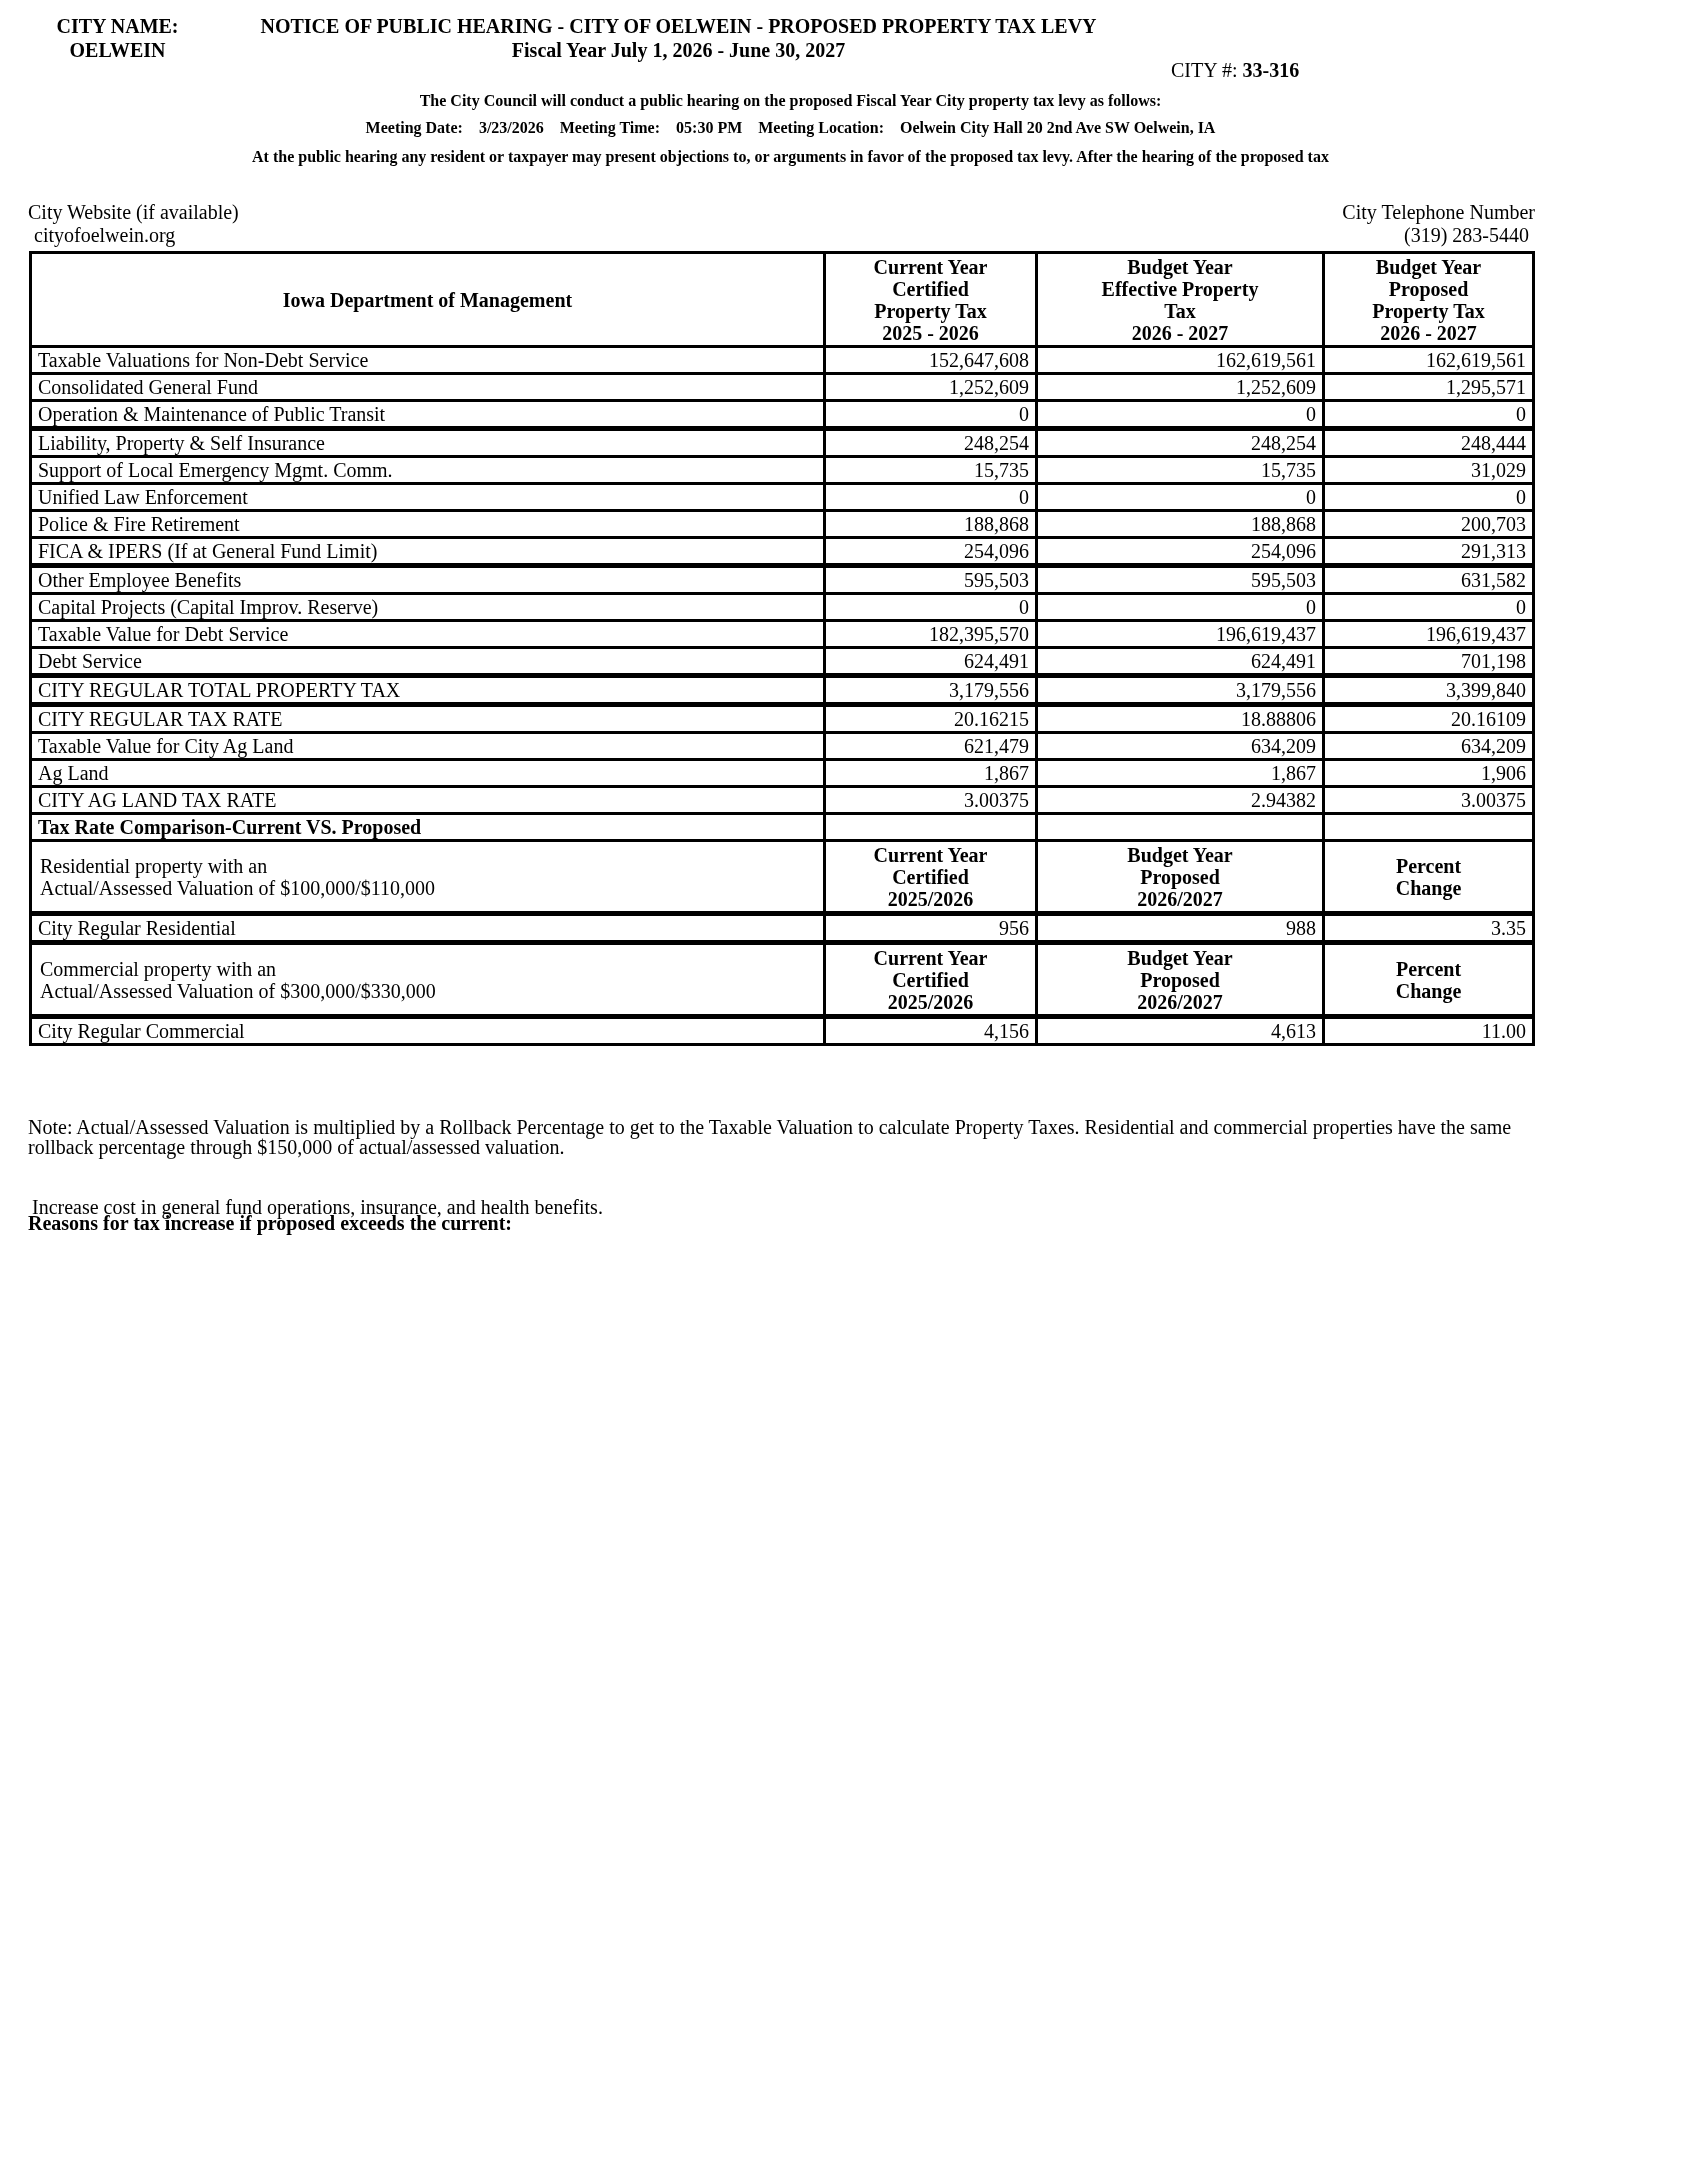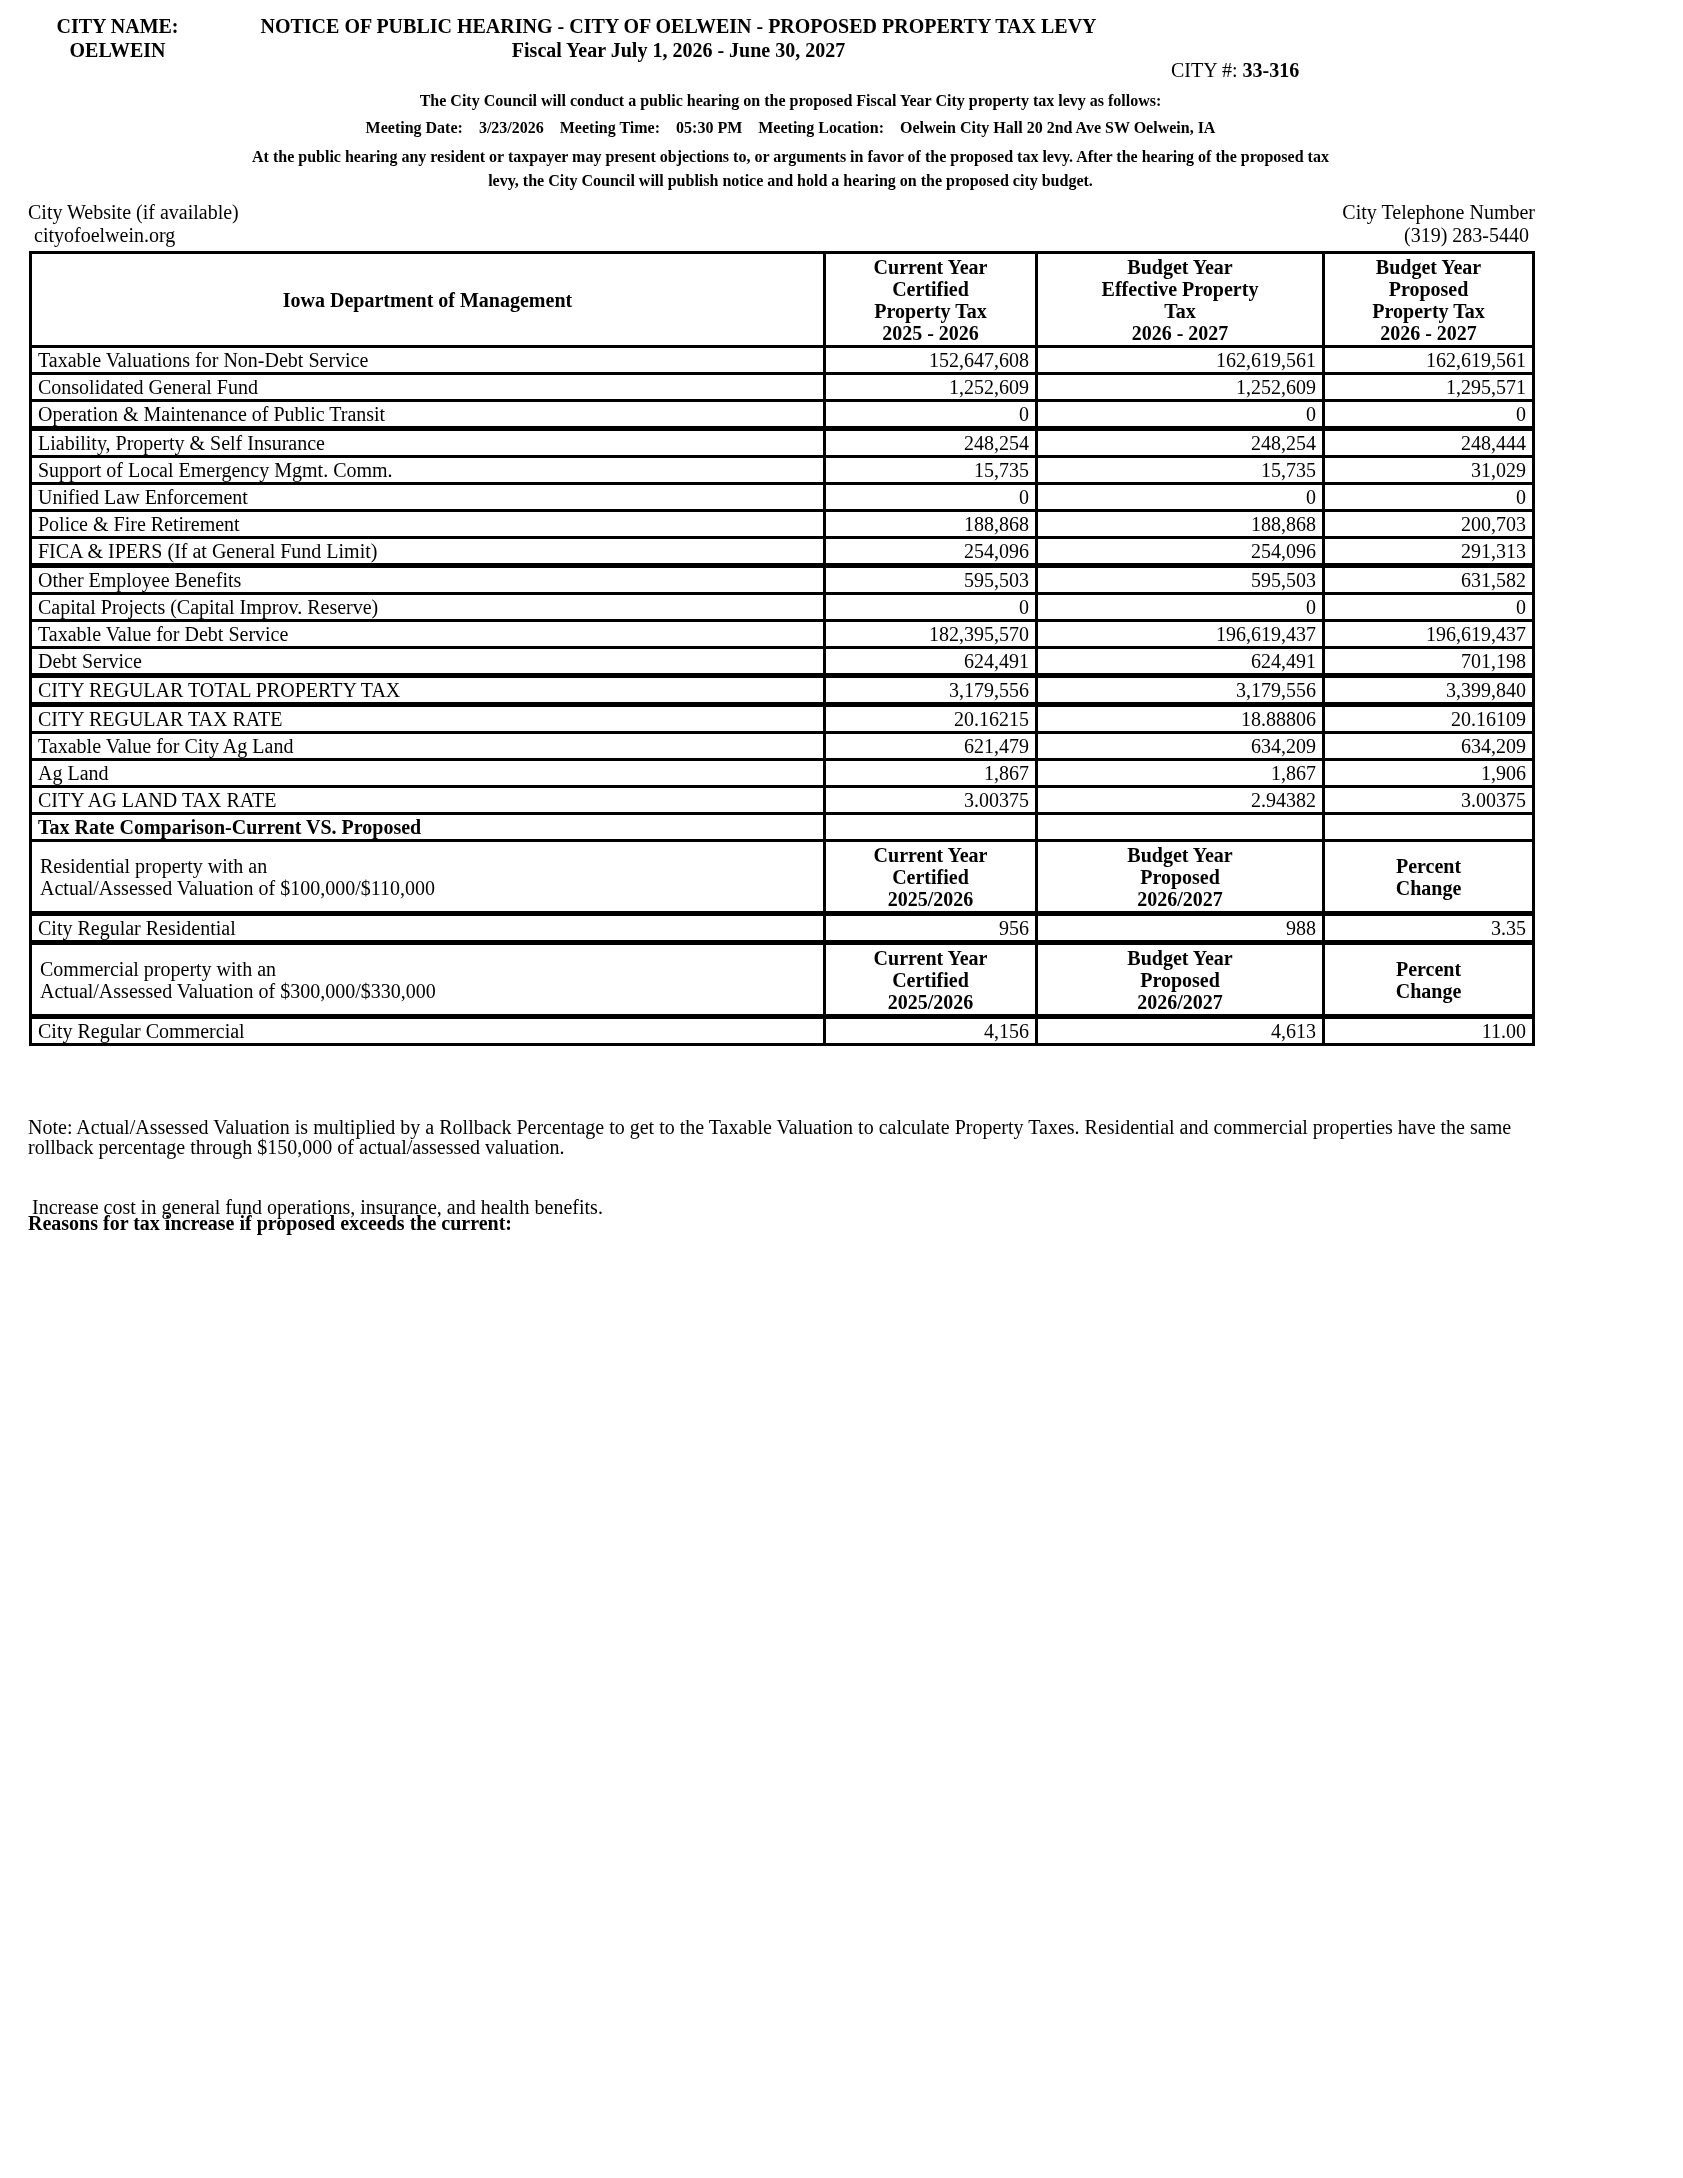--- a/index.html
+++ b/index.html
@@ -59,21 +59,20 @@
 <div class="abs intro" style="top:116px;">
   <span>Meeting Date:</span>&nbsp;&nbsp;&nbsp;
   <span>3/23/2026</span>&nbsp;&nbsp;&nbsp;
   <span>Meeting Time:</span>&nbsp;&nbsp;&nbsp;
   <span>05:30 PM</span>&nbsp;&nbsp;&nbsp;
   <span>Meeting Location:</span>&nbsp;&nbsp;&nbsp;
   <span>Oelwein City Hall 20 2nd Ave SW Oelwein, IA</span>
 </div>
 <div class="abs intro" style="top:145px;">
   <div>At the public hearing any resident or taxpayer may present objections to, or arguments in favor of the proposed tax levy. After the hearing of the proposed tax</div>
-  <div>levy, the City Council will publish notice and hold a hearing on the proposed city budget.</div>
 </div>
 
 <div class="abs site">
   <div>City Website (if available)</div>
   <div style="padding-left:6px;">cityofoelwein.org</div>
 </div>
 <div class="abs phone">
   <div>City Telephone Number</div>
   <div style="padding-right:6px;">(319) 283-5440</div>
 </div>

